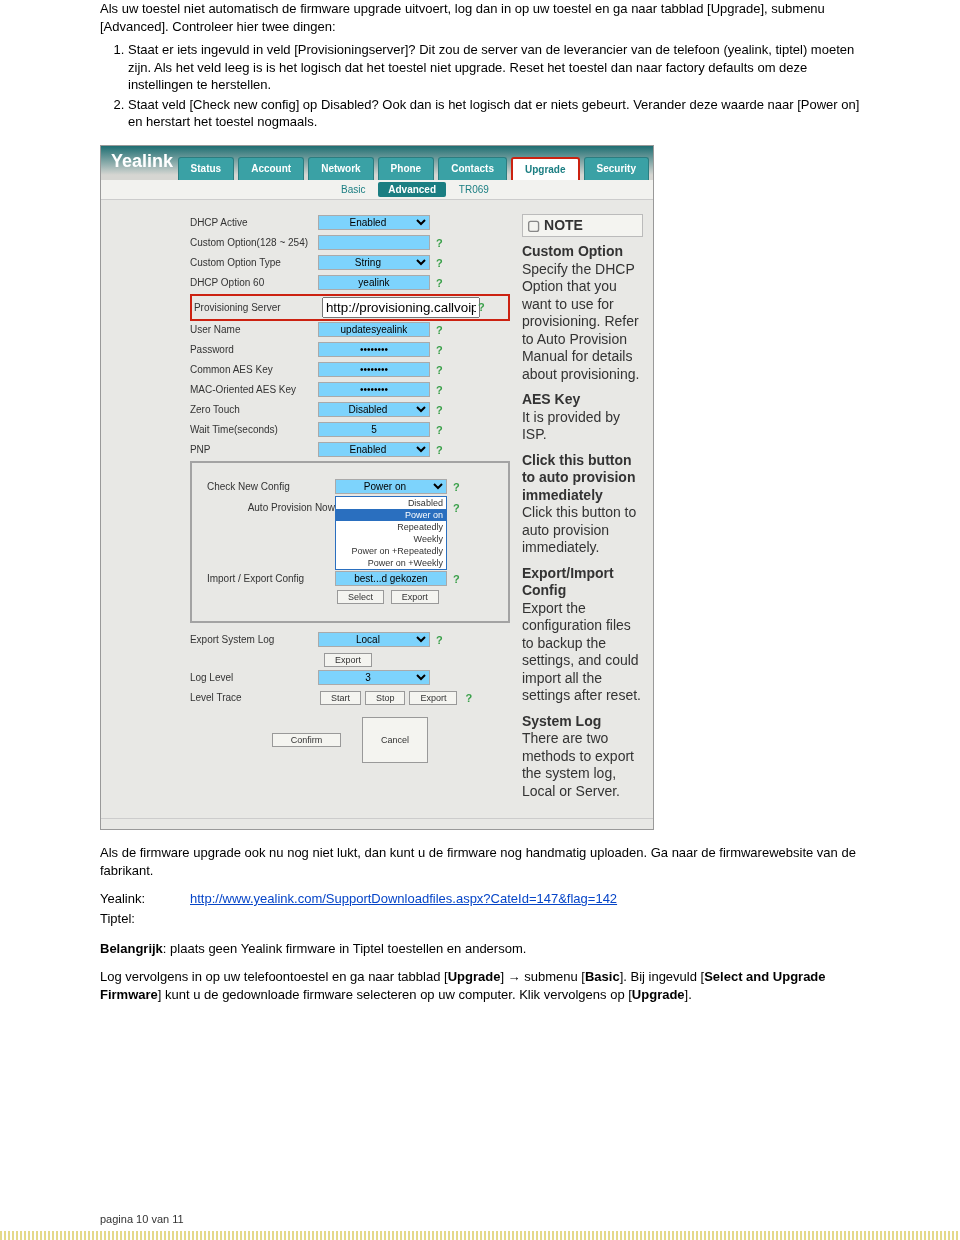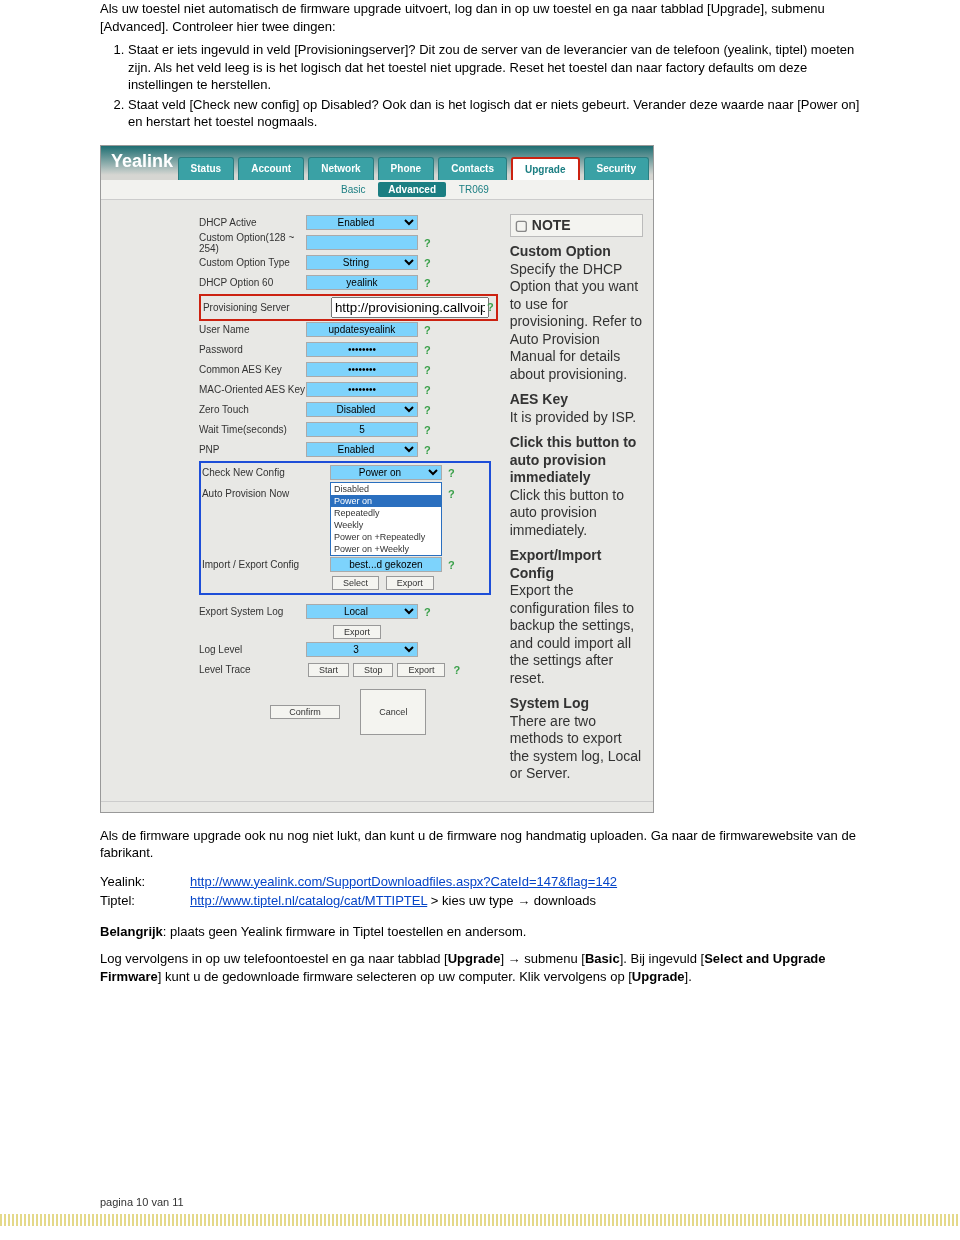--- a/index.html
+++ b/index.html
@@ -93,34 +93,34 @@
     padding:14px 6px 10px 0;
   }
   .yl-right{
     width:158px;
     padding:14px 10px 10px 6px;
     font-size:14px;
     line-height:1.25;
     color:#333;
   }
   .frow{display:flex;align-items:center;height:18px;margin-bottom:2px;}
-  .frow .lbl{width:107px;padding-left:0;}
+  .frow .lbl{width:128px;padding-left:0;}
   .frow .ctl{width:112px;}
   .frow input,.frow select{
     width:100%;
     height:15px;
     font-size:10px;
     border:1px solid #aaa;
     background:#7dd3fc;
     box-sizing:border-box;
     padding:0 2px;
     text-align:center;
   }
   .help{color:#3aa04a;font-weight:bold;margin-left:6px;font-size:11px;}
-  .redbox{border:2px solid #1d4ed8;padding:1px;}
+  .redbox{border:2px solid #a3a3a3;padding:15px;}
   .redbox-row{border:2px solid #c21;padding:1px 2px;display:flex;align-items:center;}
   .dropdown-open{
     border:1px solid #2a6fbf;
     background:#fff;
     width:110px;
     font-size:9px;
   }
   .dropdown-open .opt{padding:1px 3px;}
   .dropdown-open .opt.sel{background:#2a6fbf;color:#fff;}
   .mini-btn{
@@ -254,21 +254,21 @@
             <span class="ctl"><select><option>Enabled</option></select></span>
             <span class="help">?</span>
           </div>
 
           <div class="redbox" style="width:286px;">
             <div class="frow" style="margin:0;">
               <span class="lbl" style="width:128px">Check New Config</span>
               <span class="ctl"><select><option>Power on</option></select></span>
               <span class="help">?</span>
             </div>
-            <div style="display:flex;">
+            <div style="display:flex;text-align:right;">
               <span class="lbl" style="width:128px;padding-top:6px">Auto Provision Now</span>
               <div>
                 <div class="dropdown-open">
                   <div class="opt">Disabled</div>
                   <div class="opt sel">Power on</div>
                   <div class="opt">Repeatedly</div>
                   <div class="opt">Weekly</div>
                   <div class="opt">Power on +Repeatedly</div>
                   <div class="opt">Power on +Weekly</div>
                 </div>
@@ -327,23 +327,20 @@
 
   <div class="after-txt">Als de firmware upgrade ook nu nog niet lukt, dan kunt u de firmware nog handmatig uploaden. Ga naar de firmwarewebsite van de fabrikant.</div>
 
   <div class="links">
     <div class="lrow">
       <span class="lname">Yealink:</span>
       <a href="#">http://www.yealink.com/SupportDownloadfiles.aspx?CateId=147&amp;flag=142</a>
     </div>
     <div class="lrow">
       <span class="lname">Tiptel:</span>
-      <span>
-        <a href="#">http://www.tiptel.nl/catalog/cat/MTTIPTEL</a><span> &gt; kies uw type → downloads</span>
-      </span>
     </div>
   </div>
 
   <div class="after-txt">
     <b>Belangrijk</b><span>: plaats geen Yealink firmware in Tiptel toestellen en andersom.</span>
   </div>
 
   <div class="after-txt">
     <span>Log vervolgens in op uw telefoontoestel en ga naar tabblad [</span><b>Upgrade</b><span>] → submenu [</span><b>Basic</b><span>]. Bij ingevuld [</span><b>Select and Upgrade Firmware</b><span>] kunt u de gedownloade firmware selecteren op uw computer. Klik vervolgens op [</span><b>Upgrade</b><span>].</span>
   </div>

